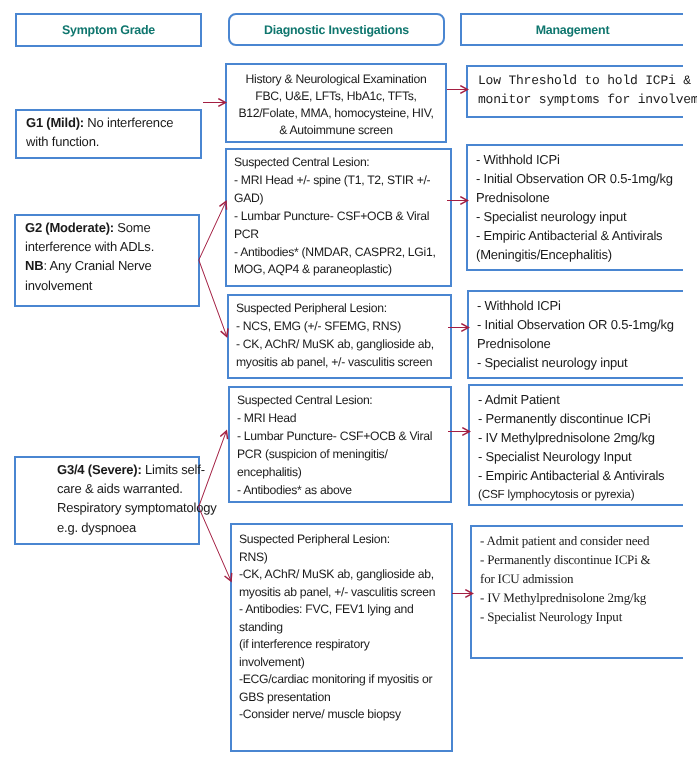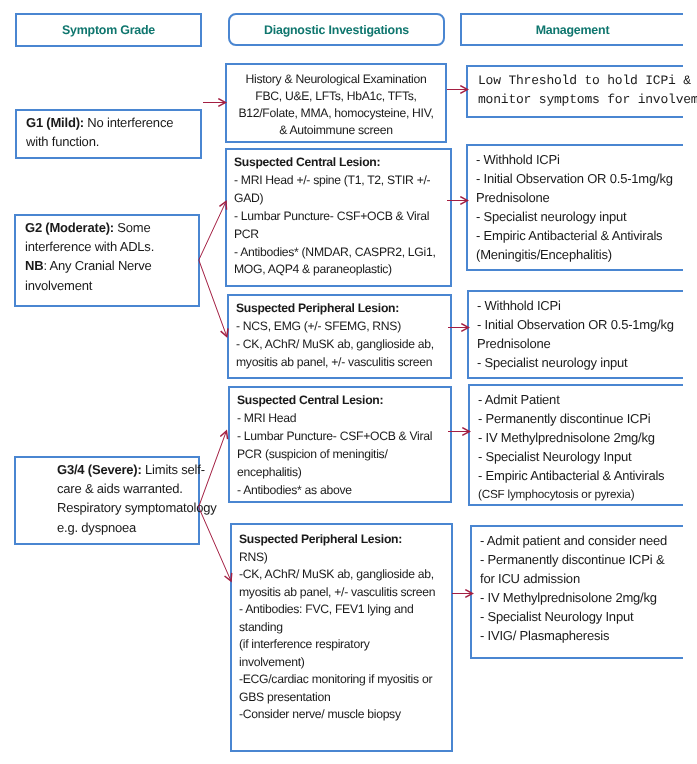--- a/index.html
+++ b/index.html
@@ -6,40 +6,40 @@
   body{width:697px;height:764px;background:#ffffff;font-family:"Liberation Sans",sans-serif;overflow:hidden;position:relative;-webkit-font-smoothing:antialiased;text-rendering:geometricPrecision;}
   .stage{position:absolute;left:0;top:0;width:697px;height:764px;}
   .box{position:absolute;box-sizing:border-box;border:2px solid #4a86d1;background:#ffffff;}
   .hdr{display:flex;align-items:center;justify-content:center;font-weight:bold;font-size:12.4px;letter-spacing:-0.2px;color:#0f766e;}
   .cellt{font-size:12.2px;letter-spacing:-0.3px;color:#1a1a1a;line-height:17.9px;padding:4px 4px 0 7px;}
   .ctr{text-align:center;}
   .noright{border-right:none;}
   b{font-weight:bold;}
 
   .cellt p{margin:0;white-space:nowrap;}
-  .t{font-weight:bold;}
+  .t{font-weight:normal;}
   .sm{font-size:11.7px;}
   .mbox{font-size:13px;letter-spacing:-0.2px;line-height:19.1px;padding:4px 4px 0 8px;}
   .gbox{font-size:13px;letter-spacing:-0.2px;line-height:19.2px;padding:2px 4px 0 9px;}
   #hdr1{left:15px;top:13px;width:187px;height:34px;}
   #hdr2{left:228px;top:13px;width:217px;height:33px;border-radius:8px;}
   #hdr3{left:460px;top:13px;width:223px;height:33px;}
   #g1{left:15px;top:77px;width:187px;height:50px;margin-top:32px;}
   #g2{left:14px;top:214px;width:186px;height:93px;}
   #g34{left:14px;top:456px;width:186px;height:89px;padding-left:41px;}
   #inv0{left:225px;top:63px;width:222px;height:80px;line-height:16.85px;padding:6px 5px 0 5px;}
   #inv1{left:225px;top:148px;width:227px;height:139px;}
   #inv2{left:227px;top:294px;width:225px;height:85px;}
   #inv3{left:228px;top:386px;width:224px;height:117px;}
   #inv4{left:230px;top:523px;width:223px;height:229px;line-height:17.55px;padding-top:6px;}
   #mg0{left:466px;top:65px;width:217px;height:53px;padding:4px 2px 0 10px;font-family:Liberation Mono, monospace;}
   #mg1{left:466px;top:144px;width:217px;height:127px;}
   #mg2{left:467px;top:290px;width:216px;height:89px;}
   #mg3{left:468px;top:384px;width:215px;height:122px;}
-  #mg4{left:470px;top:525px;width:213px;height:134px;}
+  #mg4{left:470px;top:525px;width:213px;height:134px;font-family:Liberation Serif, serif;}
   svg.arrows{position:absolute;left:0;top:0;width:697px;height:764px;overflow:visible;}
 </style>
 </head>
 <body>
 
 <div class="stage">
 
   <div class="box hdr" id="hdr1">
       <span>Symptom Grade</span>
     </div>
@@ -135,21 +135,20 @@
     <p>- Specialist Neurology Input</p>
     <p>- Empiric Antibacterial &amp; Antivirals</p>
     <p class="sm">(CSF lymphocytosis or pyrexia)</p>
   </div>
   <div class="box cellt mbox noright" id="mg4">
     <p>- Admit patient and consider need</p>
     <p>- Permanently discontinue ICPi &amp;</p>
     <p>for ICU admission</p>
     <p>- IV Methylprednisolone 2mg/kg</p>
     <p>- Specialist Neurology Input</p>
-    <p>- IVIG/ Plasmapheresis</p>
   </div>
 
   <svg class="arrows" viewBox="0 0 697 764">
     <defs>
       <marker id="ah" markerWidth="10" markerHeight="10" refX="8.2" refY="4.5" orient="auto" markerUnits="strokeWidth">
         <path d="M1.0,0.6 L8.3,4.5 L1.0,8.4" fill="none" stroke="#a31f42" stroke-width="1.5" stroke-linecap="butt" stroke-linejoin="miter"></path>
       </marker>
     </defs>
     <g stroke="#a31f42" stroke-width="1" fill="none" marker-end="url(#ah)">
       <line x1="203" y1="102.5" x2="225.5" y2="102.5"></line>

